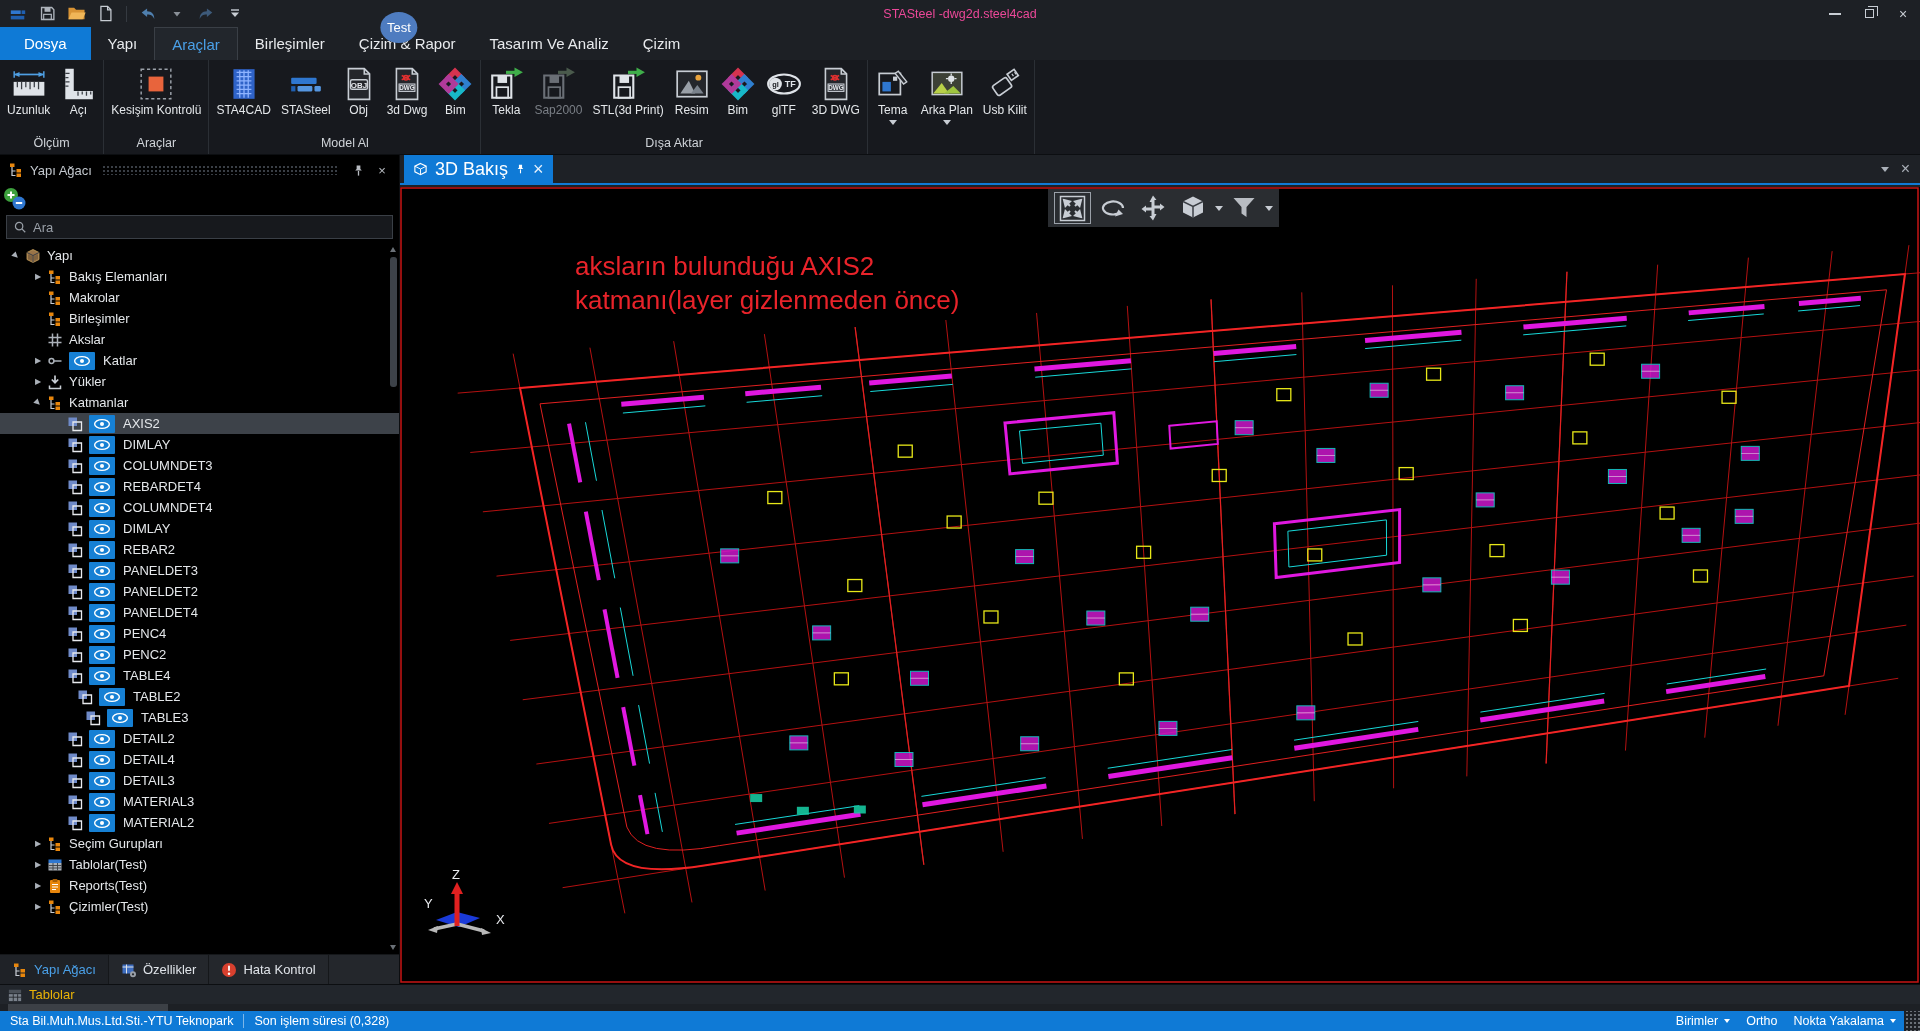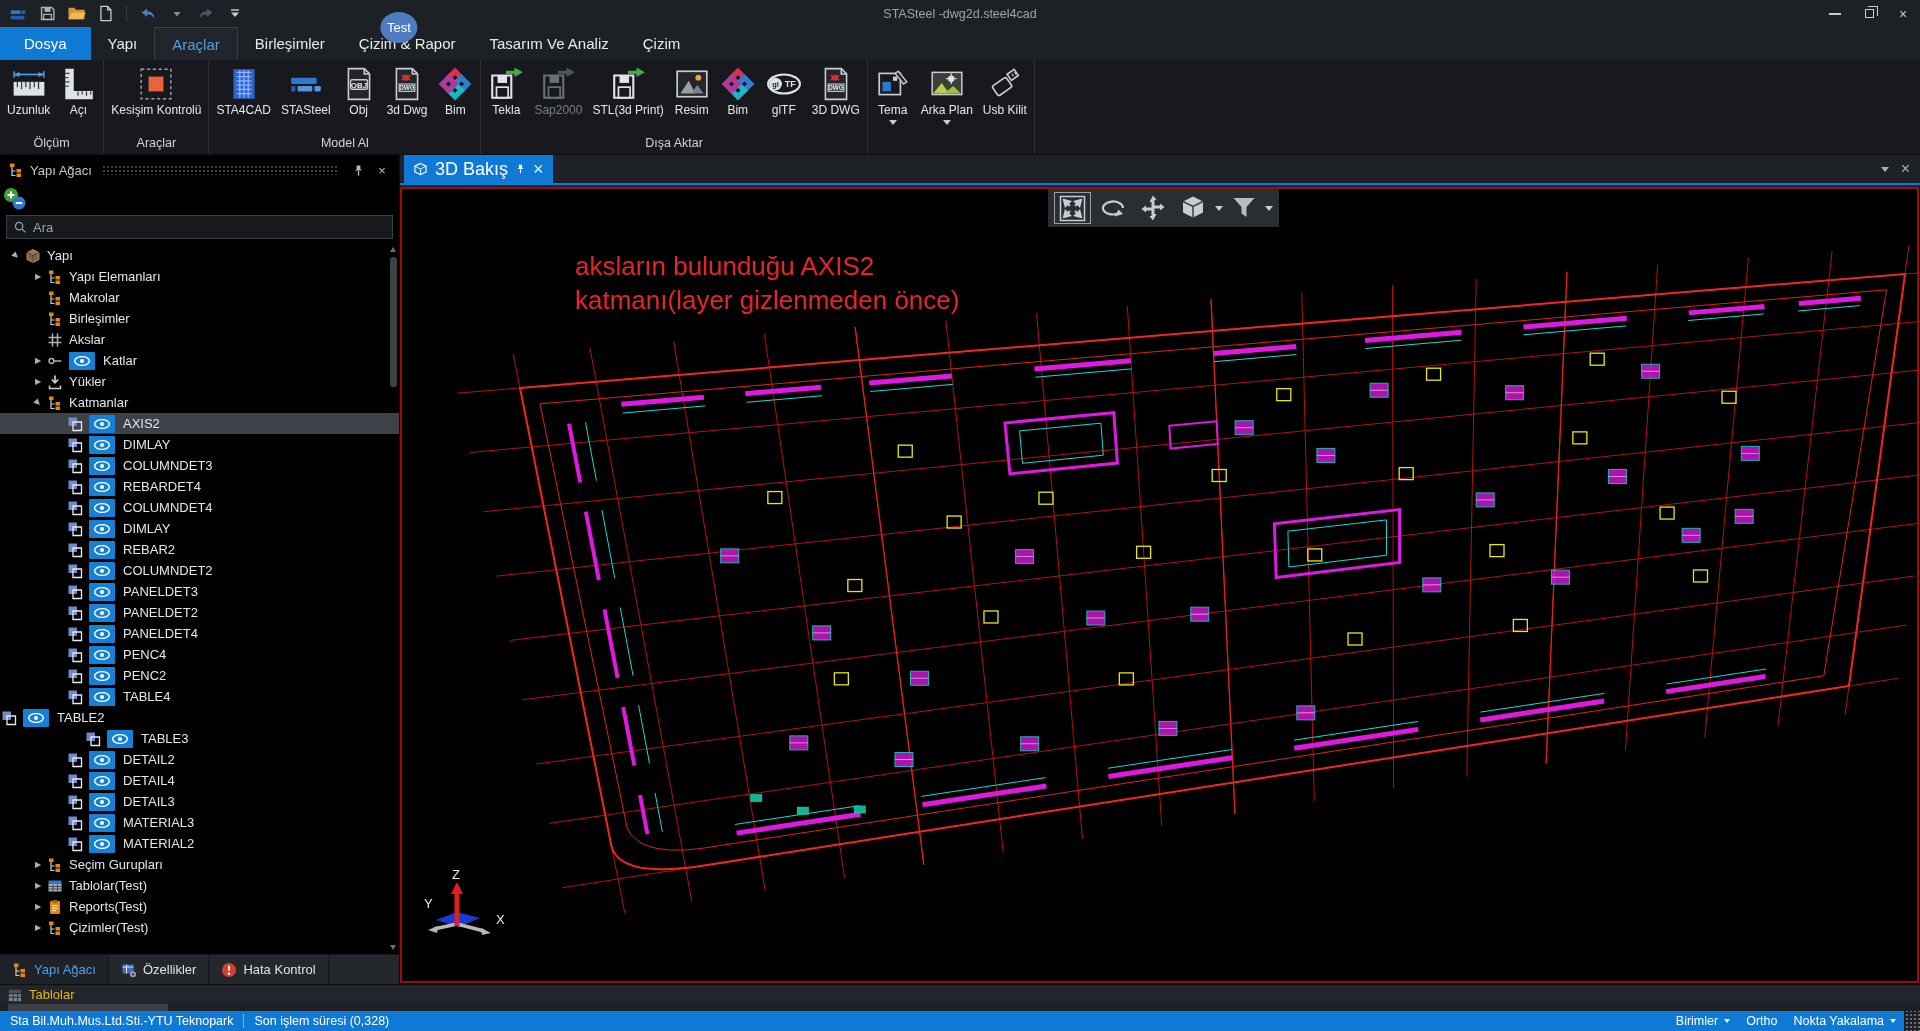--- a/index.html
+++ b/index.html
@@ -7,21 +7,21 @@
     font-family:"Liberation Sans","DejaVu Sans",sans-serif; color:#e4e7ea; }
   #app { position:relative; width:1920px; height:1031px; background:#1d2025; }
   .icn { display:inline-flex; align-items:center; justify-content:center; }
   .icn svg { display:block; }
 
   
   #titlebar { height:27px; display:flex; align-items:center; position:relative; background:#1d2025; }
   #qa { display:flex; align-items:center; gap:9px; padding-left:8px; }
   .qa-ic { width:20px; height:20px; display:flex; align-items:center; justify-content:center; }
   .qa-sep { width:1px; height:16px; background:#353a41; margin:0 2px; }
-  #win-title { position:absolute; left:0; right:0; text-align:center; font-size:12.5px; color:#a3a3a3; pointer-events:none; }
+  #win-title { position:absolute; left:0; right:0; text-align:center; font-size:12.5px; color:#ec4899; pointer-events:none; }
   #winbtns { margin-left:auto; display:flex; height:27px; }
   .winbtn { width:34px; height:27px; display:flex; align-items:center; justify-content:center; color:#c8cdd4; font-size:14px; }
   .wb-min { width:12px; height:2px; background:#c8cdd4; }
   .wb-rest { width:9px; height:9px; border:1.4px solid #c8cdd4; position:relative; }
   .wb-rest:before { content:""; position:absolute; left:2px; top:-4px; width:9px; height:9px; border:1.4px solid #c8cdd4; border-bottom:none; border-left:none; }
 
   
   #tabrow { height:33px; display:flex; align-items:stretch; background:#1d2025; position:relative; }
   .rtab { display:flex; align-items:center; padding:0 17px; font-size:15px; color:#e8eaed; position:relative; }
   .rtab.file { background:#0f7ad6; color:#fff; padding:0 24px; }
@@ -495,21 +495,21 @@
           <div class="trow" style="padding-left: 30px;">
             <span class="texp ">▶</span>
             <span class="icn ticon">
               <svg width="16" height="16" viewBox="0 0 16 16">
                 <rect x="2" y="1.5" width="4.5" height="3.5" fill="#e8860c"></rect>
                 <path d="M4 5v8.5h3.5M4 9h3.5" stroke="#c8cdd4" stroke-width="1.2" fill="none"></path>
                 <rect x="8.5" y="7" width="4.5" height="3.5" fill="#e8860c"></rect>
                 <rect x="8.5" y="11.5" width="4.5" height="3.5" fill="#e8860c"></rect>
               </svg>
             </span>
-            <span>Yapı Elemanları</span>
+            <span>Bakış Elemanları</span>
           </div>
           <div class="trow" style="padding-left: 30px;">
             <span class="texp"></span>
             <span class="icn ticon">
               <svg width="16" height="16" viewBox="0 0 16 16">
                 <rect x="2" y="1.5" width="4.5" height="3.5" fill="#e8860c"></rect>
                 <path d="M4 5v8.5h3.5M4 9h3.5" stroke="#c8cdd4" stroke-width="1.2" fill="none"></path>
                 <rect x="8.5" y="7" width="4.5" height="3.5" fill="#e8860c"></rect>
                 <rect x="8.5" y="11.5" width="4.5" height="3.5" fill="#e8860c"></rect>
               </svg>
@@ -686,35 +686,20 @@
                 <rect x="1.5" y="1.5" width="8.5" height="8.5" fill="#6f8ac8"></rect>
                 <path d="M6 6h8.5v8.5H6z" fill="none" stroke="#e8eaee" stroke-width="1.3"></path>
               </svg>
             </span>
             <span class="eyetile">
               <svg width="18" height="12" viewBox="0 0 22 14">
                 <ellipse cx="11" cy="7" rx="9" ry="5.3" fill="none" stroke="#fff" stroke-width="1.7"></ellipse>
                 <circle cx="11" cy="7" r="2.5" fill="#fff"></circle>
               </svg>
             </span>
-            <span>COLUMNDET2</span>
-          </div>
-          <div class="trow" style="padding-left: 66px;">
-            <span class="icn ticon">
-              <svg width="16" height="16" viewBox="0 0 16 16">
-                <rect x="1.5" y="1.5" width="8.5" height="8.5" fill="#6f8ac8"></rect>
-                <path d="M6 6h8.5v8.5H6z" fill="none" stroke="#e8eaee" stroke-width="1.3"></path>
-              </svg>
-            </span>
-            <span class="eyetile">
-              <svg width="18" height="12" viewBox="0 0 22 14">
-                <ellipse cx="11" cy="7" rx="9" ry="5.3" fill="none" stroke="#fff" stroke-width="1.7"></ellipse>
-                <circle cx="11" cy="7" r="2.5" fill="#fff"></circle>
-              </svg>
-            </span>
             <span>PANELDET3</span>
           </div>
           <div class="trow" style="padding-left: 66px;">
             <span class="icn ticon">
               <svg width="16" height="16" viewBox="0 0 16 16">
                 <rect x="1.5" y="1.5" width="8.5" height="8.5" fill="#6f8ac8"></rect>
                 <path d="M6 6h8.5v8.5H6z" fill="none" stroke="#e8eaee" stroke-width="1.3"></path>
               </svg>
             </span>
             <span class="eyetile">
@@ -778,21 +763,21 @@
               </svg>
             </span>
             <span class="eyetile">
               <svg width="18" height="12" viewBox="0 0 22 14">
                 <ellipse cx="11" cy="7" rx="9" ry="5.3" fill="none" stroke="#fff" stroke-width="1.7"></ellipse>
                 <circle cx="11" cy="7" r="2.5" fill="#fff"></circle>
               </svg>
             </span>
             <span>TABLE4</span>
           </div>
-          <div class="trow" style="">
+          <div class="trow" style="padding-left: 66px; margin-left: 10px;">
             <span class="icn ticon">
               <svg width="16" height="16" viewBox="0 0 16 16">
                 <rect x="1.5" y="1.5" width="8.5" height="8.5" fill="#6f8ac8"></rect>
                 <path d="M6 6h8.5v8.5H6z" fill="none" stroke="#e8eaee" stroke-width="1.3"></path>
               </svg>
             </span>
             <span class="eyetile">
               <svg width="18" height="12" viewBox="0 0 22 14">
                 <ellipse cx="11" cy="7" rx="9" ry="5.3" fill="none" stroke="#fff" stroke-width="1.7"></ellipse>
                 <circle cx="11" cy="7" r="2.5" fill="#fff"></circle>

